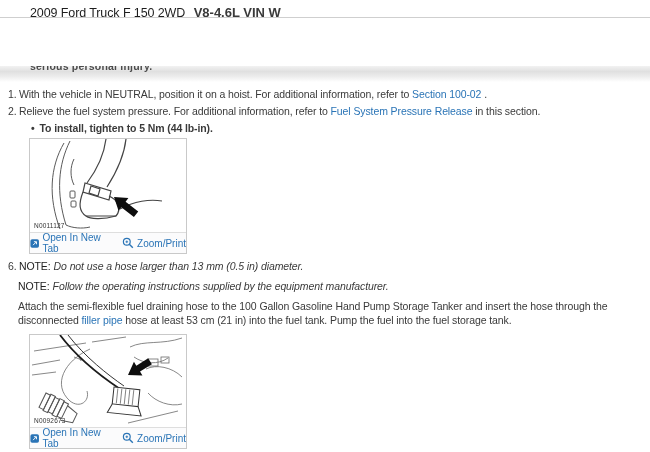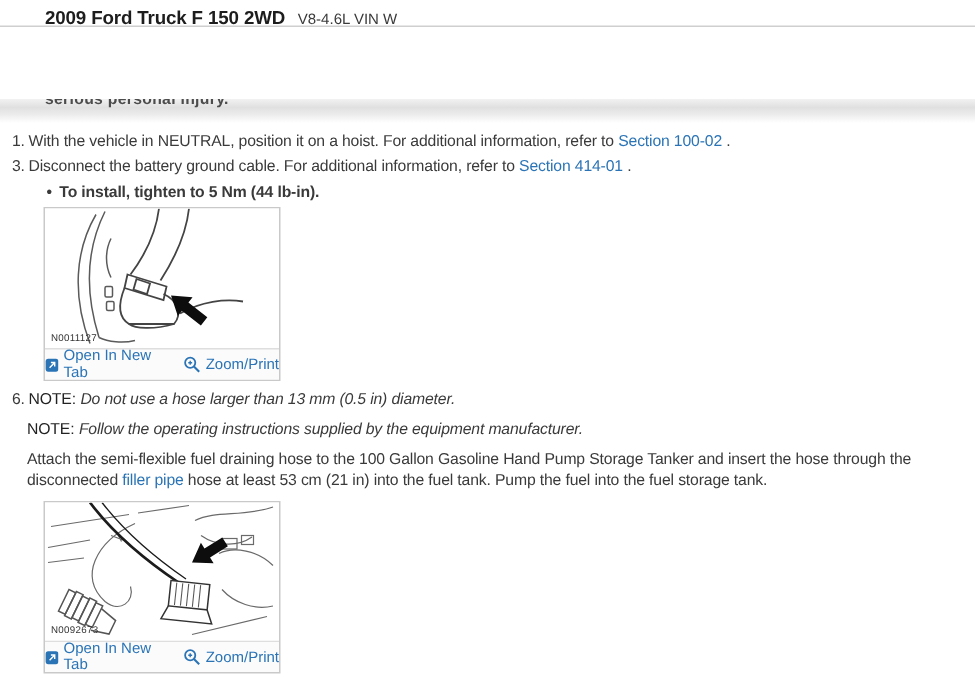--- a/index.html
+++ b/index.html
@@ -10,22 +10,22 @@
     color: #3a3a3a;
   }
   
   .vehicle-header {
     height: 18px;
     padding: 3px 0 0 30px;
     background: #ffffff;
     border-bottom: 1px solid #cfcfcf;
     white-space: nowrap;
   }
-  .title-bold { font-weight: 700; font-size: 12.5px; color: #1d1d1d; letter-spacing: -0.1px; margin-top: 32px; }
-  .title-rest { font-size: 10px; color: #3a3a3a; margin-left: 4px; }
+  .title-bold { font-weight: 400; font-size: 12.5px; color: #1d1d1d; letter-spacing: -0.1px; margin-top: 32px; }
+  .title-rest { font-size: 13px; color: #3a3a3a; margin-left: 4px; font-weight: bold; }
   
   .clip-band {
     height: 16px;
     overflow: hidden;
     padding-left: 30px;
     background: linear-gradient(180deg, #f2f2f2 0%, #e0e0e0 35%, #ececec 65%, #ffffff 100%);
     margin-top: 48px;
   }
   .clip-band span {
     display: block;
@@ -76,24 +76,24 @@
 <div class="clip-band">
   <span>serious personal injury.</span>
 </div>
 
 <main>
 
   <div class="step">
     <span class="num">1.</span><span>With the vehicle in NEUTRAL, position it on a hoist. For additional information, refer to </span><a class="lnk">Section 100-02</a><span> .</span>
   </div>
 
-
   <div class="step">
-    <span class="num">3.</span><span>Disconnect the battery ground cable. For additional information, refer to </span><a class="lnk">Section 414-01</a><span> .</span>
-  </div>
+    <span class="num">2.</span><span>Relieve the fuel system pressure. For additional information, refer to </span><a class="lnk">Fuel System Pressure Release</a><span> in this section.</span>
+  </div>
+
 
 
 
   <div class="bullet-line">
     <span class="bullet-glyph">•</span><span>To install, tighten to 5 Nm (44 lb-in).</span>
   </div>
 
   <figure class="fig">
     <div class="fig-canvas">
       <svg width="156" height="93" viewBox="0 0 156 93">

